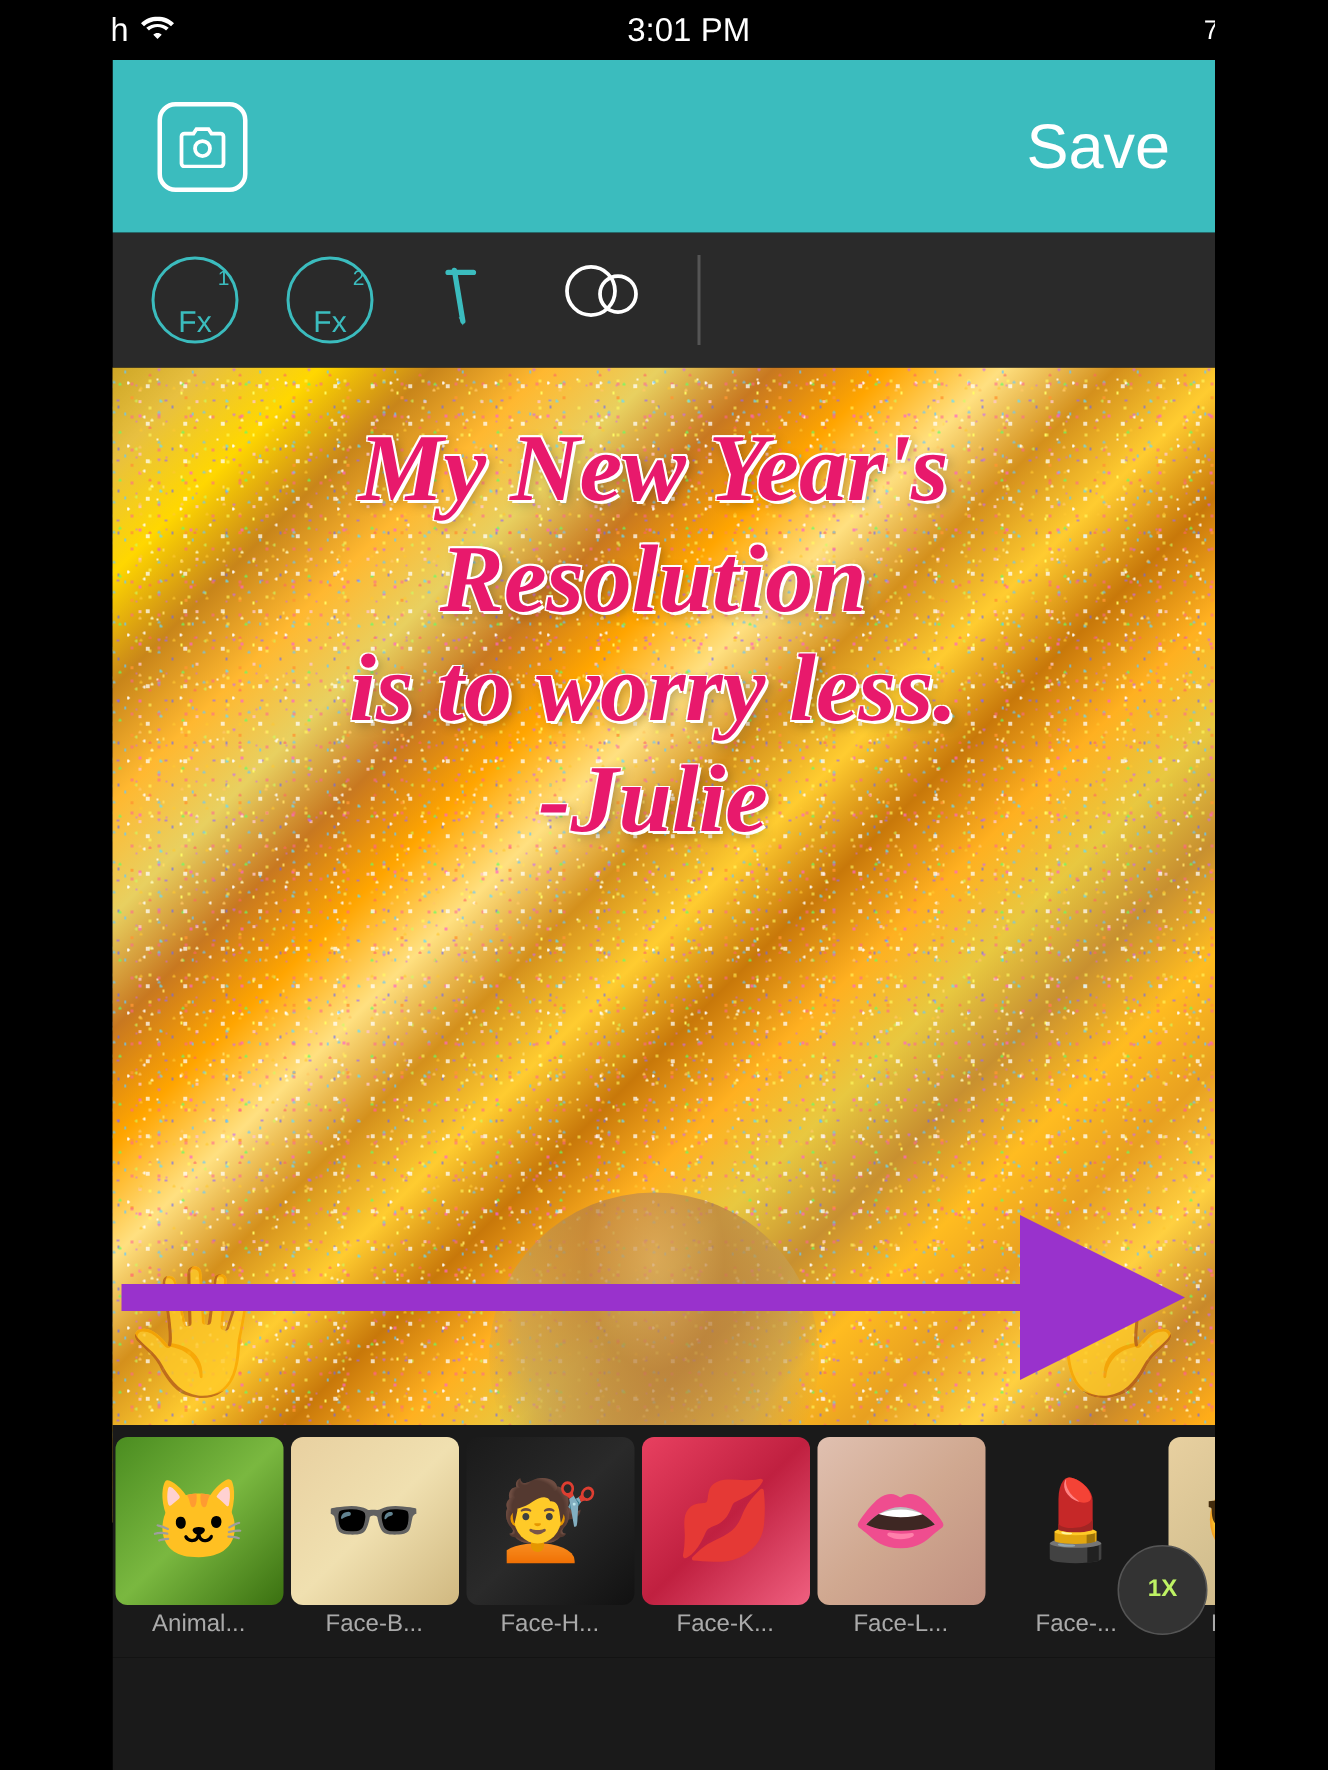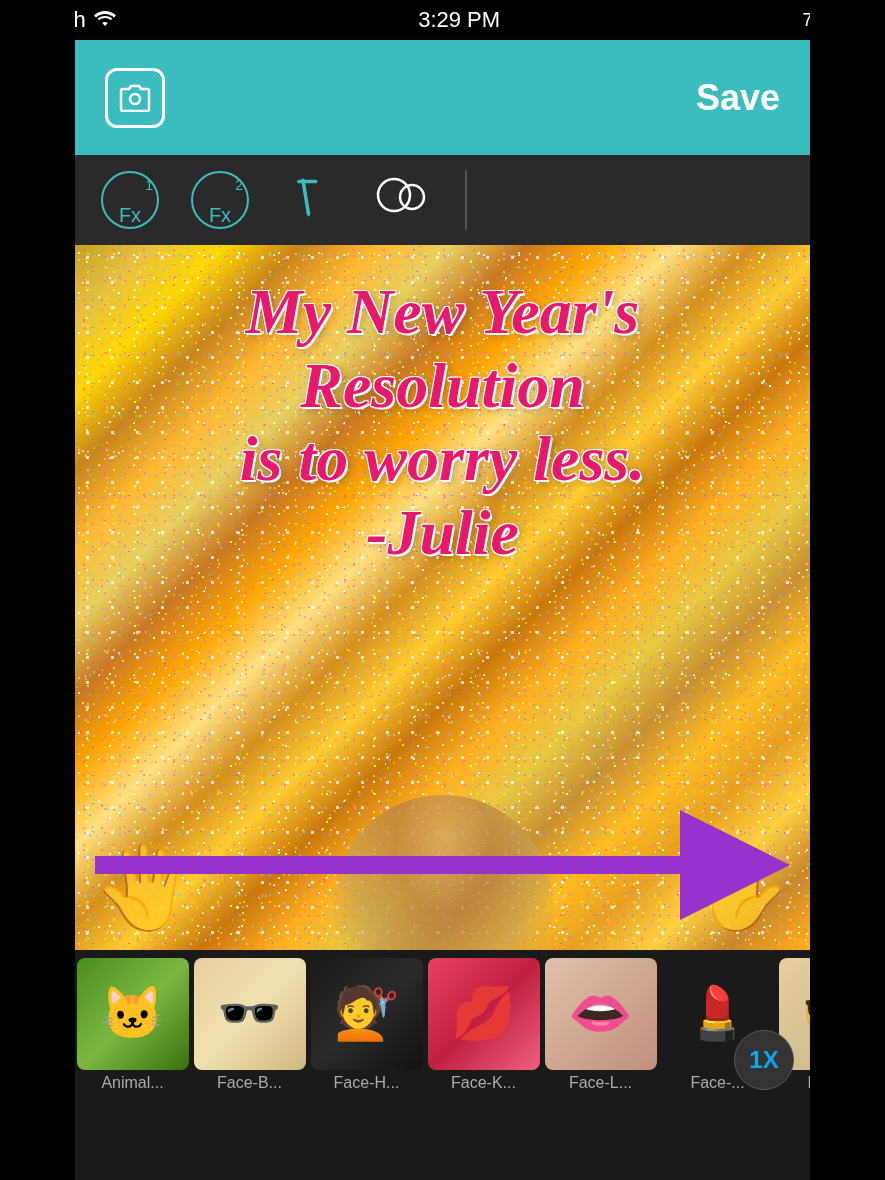--- a/index.html
+++ b/index.html
@@ -51,22 +51,22 @@
       font-size: 30px;
     }
     .header-title {
       color: #fff;
       font-size: 38px;
       font-weight: 400;
       letter-spacing: 1px;
     }
     .header-save {
       color: #fff;
-      font-size: 36px;
-      font-weight: 700;
+      font-size: 42px;
+      font-weight: 400;
       background: none;
       border: none;
       cursor: pointer;
     }
 
     
     .toolbar {
       position: absolute;
       top: 155px; left: 75px; right: 75px;
       height: 90px;
@@ -113,21 +113,21 @@
       transform: rotate(-45deg);
     }
     .bubble-icon {
       color: #fff;
       font-size: 40px;
     }
 
     
     .main-image {
       position: absolute;
-      top: 245px; left: 75px; right: 75px;
+      top: 245px; left: 61px; right: 75px;
       height: 770px;
       background: linear-gradient(
         135deg,
         #c8a020 0%, #e8c040 5%, #ffd700 10%, #c8851a 15%,
         #ffb830 20%, #e8d060 25%, #c87820 30%, #ffa500 35%,
         #ffe080 40%, #d4901c 45%, #ffcc30 50%, #c8780a 55%,
         #ffb020 60%, #e8c840 65%, #c89030 70%, #ffbc20 75%,
         #e8a020 80%, #ffd040 85%, #c8882a 90%, #ffac18 95%, #e8c030 100%
       );
       overflow: hidden;
@@ -275,29 +275,29 @@
       white-space: nowrap;
       overflow: hidden;
       text-overflow: ellipsis;
       width: 112px;
     }
 
     
     .zoom-badge {
       position: absolute;
       bottom: 90px;
-      right: 91px;
+      right: 80px;
       width: 60px; height: 60px;
       background: #333;
       border-radius: 50%;
       display: flex;
       align-items: center;
       justify-content: center;
-      color: #0ea5e9;
-      font-size: 24px;
+      color: #bef264;
+      font-size: 16px;
       font-weight: 600;
       z-index: 110;
       border: 1px solid #555;
     }
 
     
     .bottom-bar {
       position: absolute;
       bottom: 0; left: 75px; right: 75px;
       height: 75px;
@@ -329,21 +329,21 @@
 
 <div class="status-bar">
   <div class="status-left">
     <span>Search</span>
     <span>
       <svg width="22" height="16" viewBox="0 0 22 16" fill="white">
         <path d="M11 3C7.5 3 4.3 4.3 2 6.5L0 4.5C2.8 1.7 6.7 0 11 0s8.2 1.7 11 4.5L20 6.5C17.7 4.3 14.5 3 11 3zm0 4c-2.2 0-4.2.9-5.7 2.3L3.5 7.5C5.5 5.9 8.1 5 11 5s5.5.9 7.5 2.5L16.7 9.3C15.2 7.9 13.2 7 11 7zm0 4c-1.1 0-2.1.4-2.8 1.1L11 15l2.8-2.9C13.1 11.4 12.1 11 11 11z"></path>
       </svg>
     </span>
   </div>
-  <span>3:29 PM</span>
+  <span>3:01 PM</span>
   <div class="status-right">
     <span>72%</span>
     <span>🔋</span>
   </div>
 </div>
 
 <div class="app-header">
   <div class="header-camera-icon">
     <svg width="34" height="28" viewBox="0 0 34 28" fill="none">
       <path d="M13 2h8l2 3h6a2 2 0 0 1 2 2v18a2 2 0 0 1-2 2H5a2 2 0 0 1-2-2V7a2 2 0 0 1 2-2h6L13 2z" stroke="white" stroke-width="2.5" fill="none"></path>

